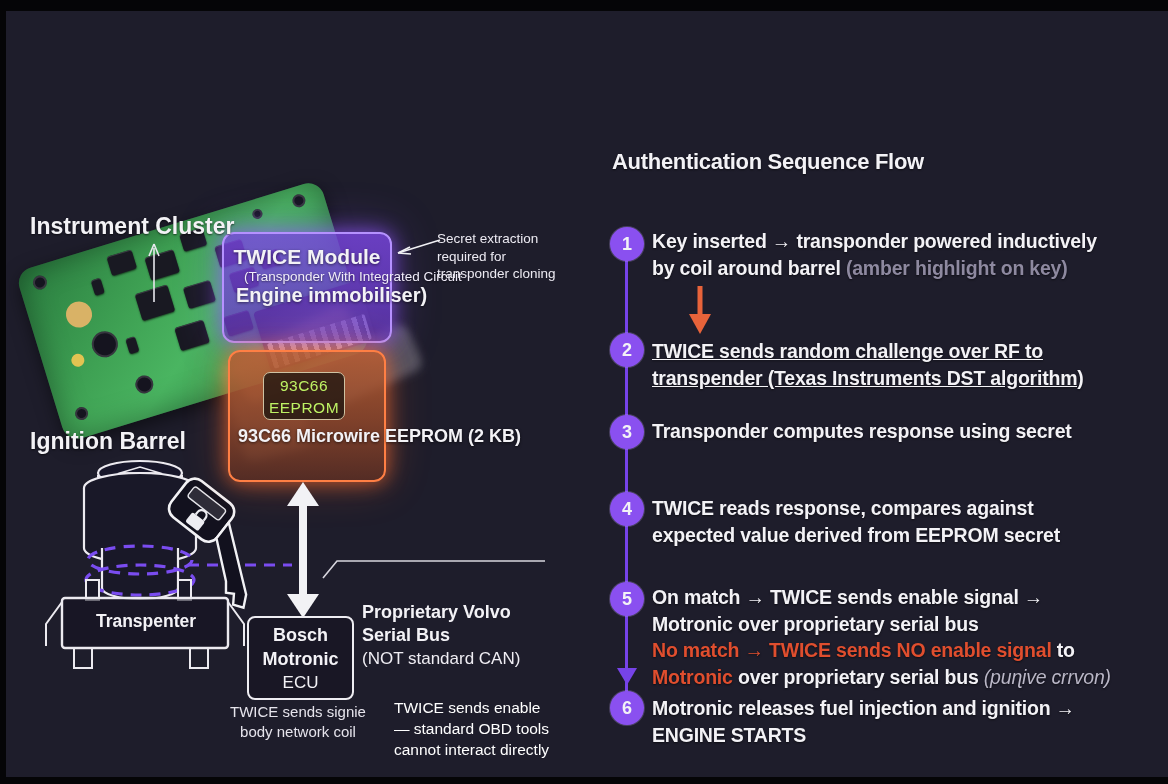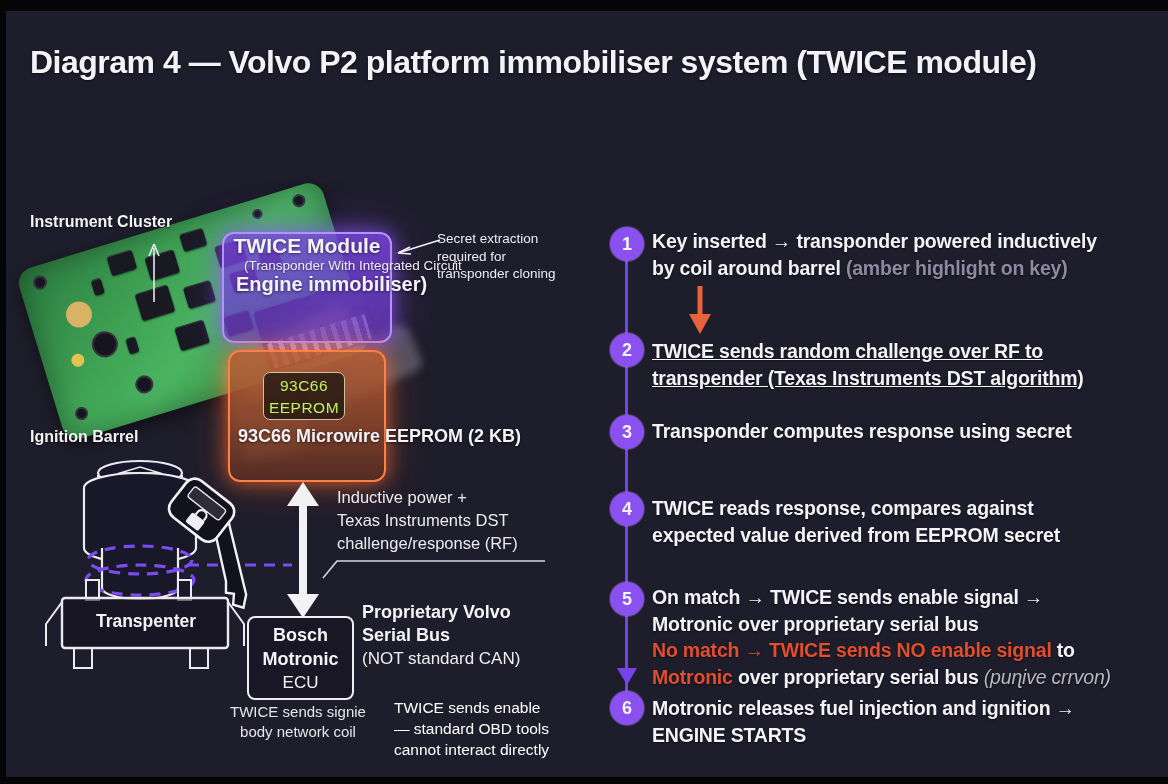--- a/index.html
+++ b/index.html
@@ -8,21 +8,21 @@
   .abs{position:absolute;}
   .edge{position:absolute;background:#050507;z-index:9;}
   .edge.top{left:0;top:0;width:1168px;height:11px;}
   .edge.bottom{left:0;bottom:0;width:1168px;height:7px;}
   .edge.left{left:0;top:0;width:6px;height:784px;}
 
   .page-title{left:30px;top:44px;font-size:32px;font-weight:700;letter-spacing:-0.5px;
               text-shadow:0 1px 3px rgba(0,0,0,.6);z-index:6;}
   .section-heading{font-size:22px;font-weight:700;letter-spacing:-0.3px;z-index:6;
                    text-shadow:0 1px 2px rgba(0,0,0,.6);}
-  .lbl{font-size:16px;font-weight:700;z-index:6;text-shadow:0 1px 2px rgba(0,0,0,.6);}
+  .lbl{font-size:23px;font-weight:700;z-index:6;text-shadow:0 1px 2px rgba(0,0,0,.6);}
 
   
   .pcb{left:34px;top:222px;width:318px;height:178px;transform:rotate(-17deg);
        background:linear-gradient(140deg,#2a7c3f 0%,#3fa254 35%,#4ab561 55%,#2f8746 100%);
        border-radius:16px;z-index:1;
        box-shadow:inset 0 0 30px rgba(0,0,0,.35),0 6px 18px rgba(0,0,0,.5);}
   .hole{position:absolute;border-radius:50%;background:#15141f;
         box-shadow:inset 0 0 0 2px rgba(255,255,255,.14);}
   .pad{position:absolute;border-radius:50%;}
   .chip{position:absolute;background:#191922;border-radius:3px;
@@ -31,21 +31,21 @@
              border-radius:4px;box-shadow:0 2px 6px rgba(0,0,0,.5);}
   .connector .pins{margin:34px 4px 0 4px;height:26px;border-radius:2px;
              background:repeating-linear-gradient(90deg,#c6c9d2 0 5px,#41414c 5px 11px);}
   .ghost{position:absolute;z-index:2;border-radius:10px;}
 
   
   .twice-box{left:222px;top:232px;width:170px;height:111px;border-radius:12px;z-index:3;
       border:2.5px solid #b591ff;
       background:linear-gradient(180deg,rgba(122,70,226,.82),rgba(104,58,200,.74));
       box-shadow:0 0 20px rgba(146,86,255,.75),0 0 46px rgba(146,86,255,.35);
-      text-align:center;padding-top:0;box-sizing:border-box;}
+      text-align:center;padding-top:11px;box-sizing:border-box;}
   .twice-t1{font-size:21px;font-weight:700;text-shadow:0 1px 3px rgba(0,0,0,.55);}
   .twice-t2{font-size:13.5px;white-space:nowrap;margin-left:20px;color:#f1edfa;
             text-shadow:0 1px 2px rgba(0,0,0,.5);}
   .twice-t3{font-size:20px;font-weight:700;white-space:nowrap;margin-left:12px;
             text-shadow:0 1px 3px rgba(0,0,0,.55);}
   .eeprom-box{left:228px;top:350px;width:154px;height:128px;border-radius:12px;z-index:3;
       border:2.5px solid #ff7f44;
       background:linear-gradient(180deg,rgba(186,94,50,.88) 0%,rgba(150,73,42,.80) 55%,rgba(105,50,34,.72) 100%);
       box-shadow:0 0 20px rgba(255,110,45,.7),0 0 44px rgba(255,110,45,.3);}
   .chiplabel{left:263px;top:372px;width:82px;height:48px;z-index:4;border-radius:7px;
@@ -87,22 +87,22 @@
 </style>
 </head>
 <body>
 
 <div class="stage">
 
   <div class="edge top"></div>
   <div class="edge bottom"></div>
   <div class="edge left"></div>
 
-  <div class="abs page-title">Diagram 4 — Volvo P2 platform immobiliser system (TWICE module)</div>
-
+
+  <div class="abs section-heading" style="left:612px;top:149px;">Authentication Sequence Flow</div>
 
   <div class="abs pcb">
     <div class="hole" style="left:14px;top:10px;width:14px;height:14px;"></div>
     <div class="hole" style="left:286px;top:8px;width:13px;height:13px;"></div>
     <div class="hole" style="left:296px;top:148px;width:16px;height:16px;"></div>
     <div class="hole" style="left:16px;top:148px;width:13px;height:13px;"></div>
     <div class="hole" style="left:52px;top:82px;width:26px;height:26px;"></div>
     <div class="hole" style="left:82px;top:136px;width:18px;height:18px;"></div>
     <div class="hole" style="left:244px;top:10px;width:10px;height:10px;"></div>
     <div class="pad" style="left:36px;top:46px;width:26px;height:26px;background:#d9b266;"></div>
@@ -196,25 +196,20 @@
     </g>
   </svg>
   <div class="abs transp-label">Transpenter</div>
 
   <svg style="left:283px;top:480px;z-index:4;" width="40" height="140">
     <rect x="16" y="18" width="8" height="104" fill="#f2f2f5"></rect>
     <polygon points="20,2 4,26 36,26" fill="#f2f2f5"></polygon>
     <polygon points="20,138 4,114 36,114" fill="#f2f2f5"></polygon>
   </svg>
 
-  <div class="abs rf-note">
-    <div>Inductive power +</div>
-    <div>Texas Instruments DST</div>
-    <div>challenge/response (RF)</div>
-  </div>
   <svg style="left:315px;top:552px;z-index:4;" width="235" height="34">
     <polyline points="8,26 22,9 230,9" fill="none" stroke="#d8d6de" stroke-width="1.6"></polyline>
   </svg>
 
   <div class="abs ecu-box">
     <div class="b">Bosch</div>
     <div class="b">Motronic</div>
     <div class="n">ECU</div>
   </div>
 

